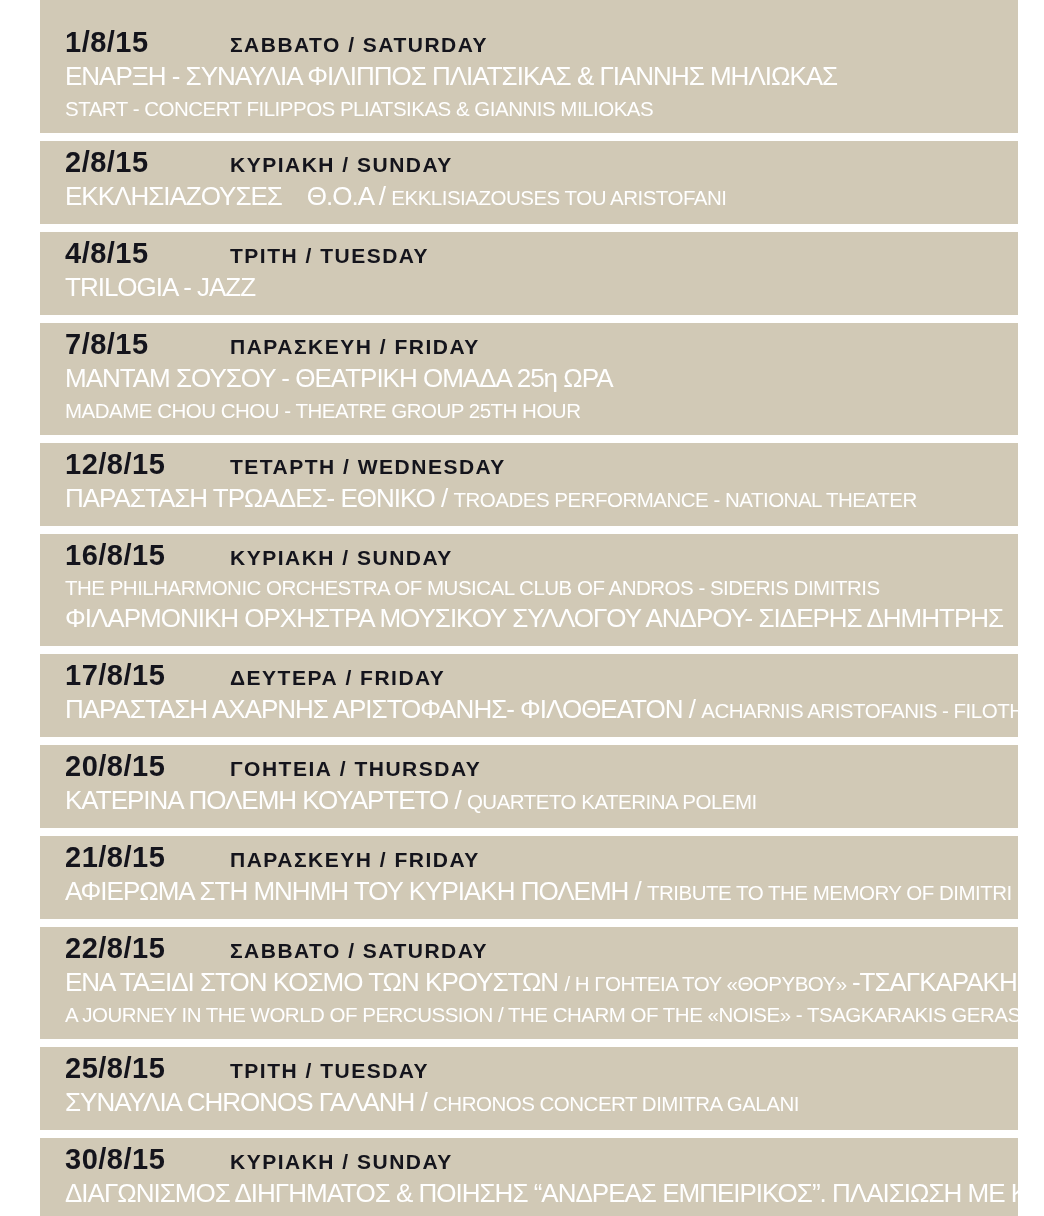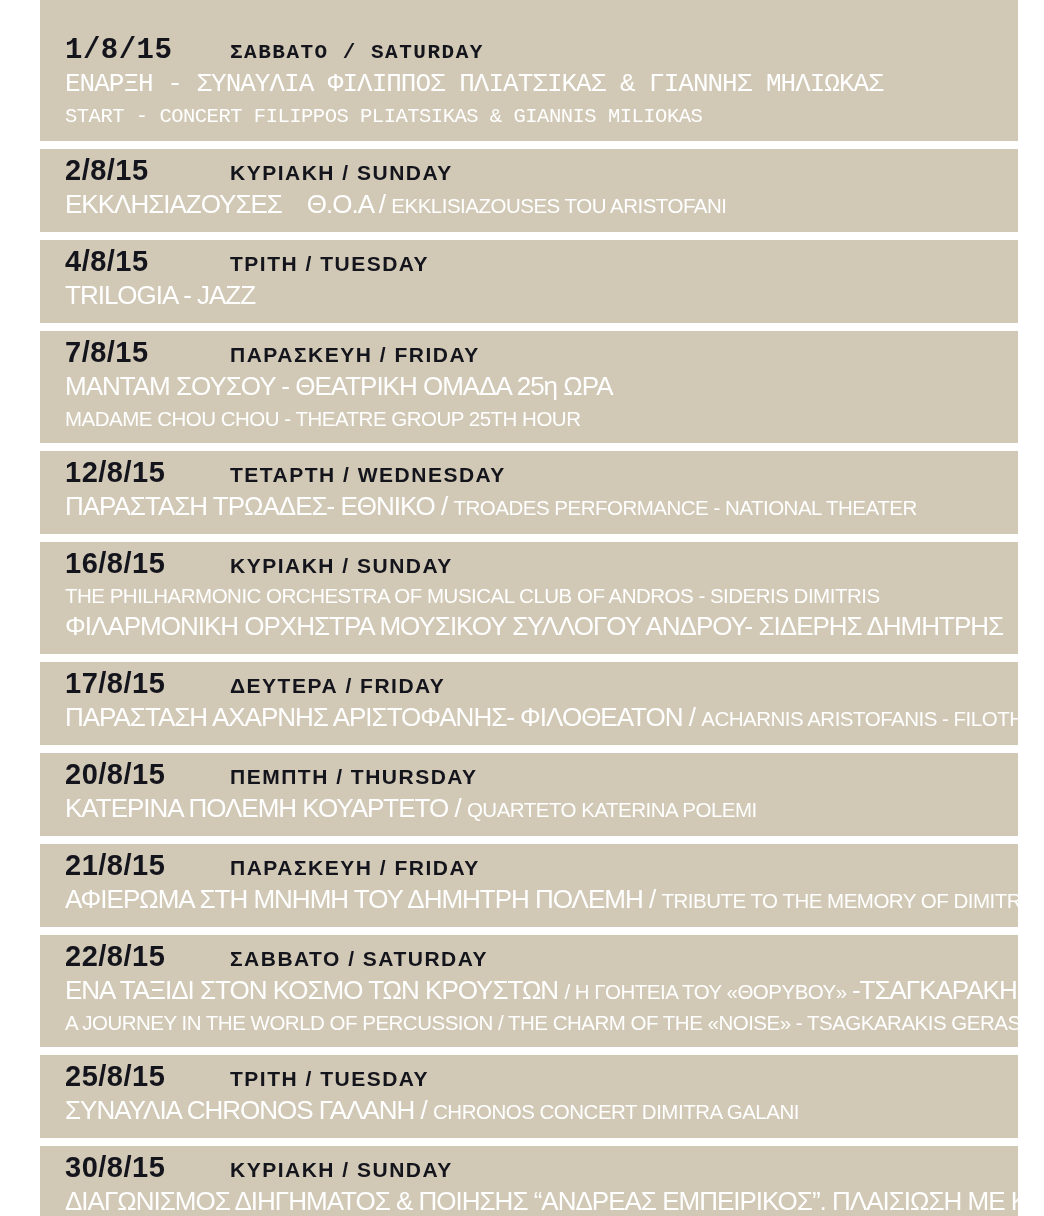--- a/index.html
+++ b/index.html
@@ -23,21 +23,21 @@
     display:flex;
     flex-direction:column;
     gap:8px;
     padding-bottom:13px;
   }
   .event{
     background:var(--band);
     padding:5px 18px 9px 25px;
     overflow:hidden;
   }
-  .event:first-child{padding-top:34px;font-family:Liberation Mono, monospace;}
+  .event:first-child{padding-top:26px;}
   .event:last-child{padding-bottom:50px;}
   .event-header{
     display:flex;
     align-items:baseline;
     line-height:33px;
     white-space:nowrap;
   }
   .event-date{
     width:165px;
     flex:0 0 165px;
@@ -142,34 +142,34 @@
       <span class="event-day">ΔΕΥΤΕΡΑ / FRIDAY</span>
     </div>
     <div>
         <div class="event-line"><span class="seg-gr">ΠΑΡΑΣΤΑΣΗ ΑΧΑΡΝΗΣ ΑΡΙΣΤΟΦΑΝΗΣ- ΦΙΛΟΘΕΑΤΟΝ / </span><span class="seg-en">ACHARNIS ARISTOFANIS - FILOTHEATON</span></div>
       </div>
   </section>
 
   <section class="event">
     <div class="event-header">
       <span class="event-date">20/8/15</span>
-      <span class="event-day">ΠΕΜΠΤΗ / THURSDAY</span>
+      <span class="event-day">ΓΟΗΤΕΙΑ / THURSDAY</span>
     </div>
     <div>
         <div class="event-line"><span class="seg-gr">ΚΑΤΕΡΙΝΑ ΠΟΛΕΜΗ ΚΟΥΑΡΤΕΤΟ / </span><span class="seg-en">QUARTETO KATERINA POLEMI</span></div>
       </div>
   </section>
 
   <section class="event">
     <div class="event-header">
       <span class="event-date">21/8/15</span>
       <span class="event-day">ΠΑΡΑΣΚΕΥΗ / FRIDAY</span>
     </div>
     <div>
-        <div class="event-line"><span class="seg-gr">ΑΦΙΕΡΩΜΑ ΣΤΗ ΜΝΗΜΗ ΤΟΥ ΔΗΜΗΤΡΗ ΠΟΛΕΜΗ / </span><span class="seg-en">TRIBUTE TO THE MEMORY OF DIMITRI POLEMI</span></div>
+        <div class="event-line"><span class="seg-gr">ΑΦΙΕΡΩΜΑ ΣΤΗ ΜΝΗΜΗ ΤΟΥ ΚΥΡΙΑΚΗ ΠΟΛΕΜΗ / </span><span class="seg-en">TRIBUTE TO THE MEMORY OF DIMITRI POLEMI</span></div>
       </div>
   </section>
 
   <section class="event">
     <div class="event-header">
       <span class="event-date">22/8/15</span>
       <span class="event-day">ΣΑΒΒΑΤΟ / SATURDAY</span>
     </div>
     <div>
         <div class="event-line"><span class="seg-gr">ΕΝΑ ΤΑΞΙΔΙ ΣΤΟΝ ΚΟΣΜΟ ΤΩΝ ΚΡΟΥΣΤΩΝ </span><span class="seg-en">/ Η ΓΟΗΤΕΙΑ ΤΟΥ «ΘΟΡΥΒΟΥ» </span><span class="seg-gr">-ΤΣΑΓΚΑΡΑΚΗΣ ΓΕΡΑΣΙΜΟΣ</span></div>

